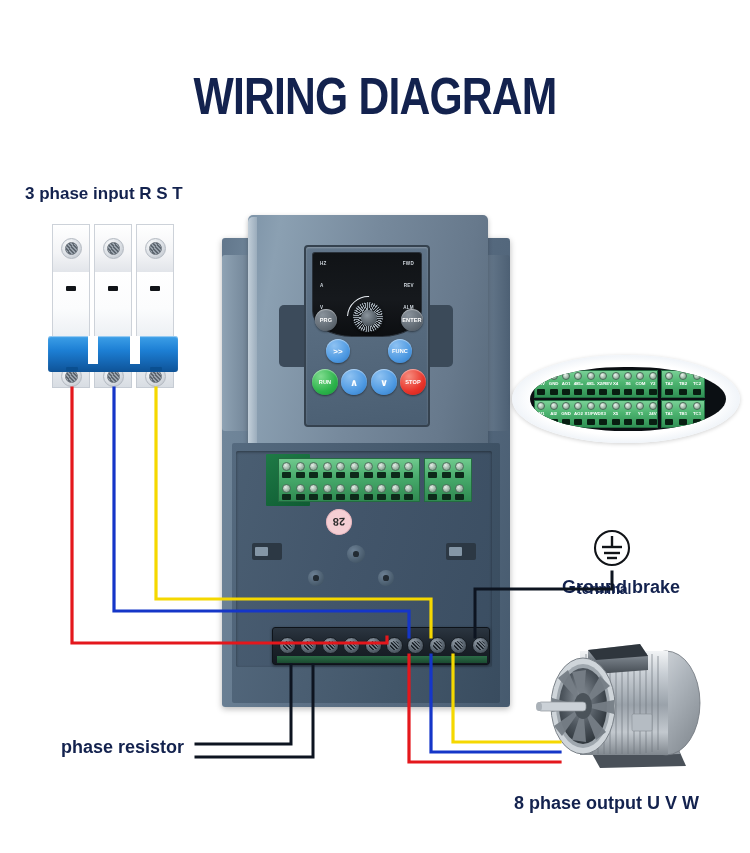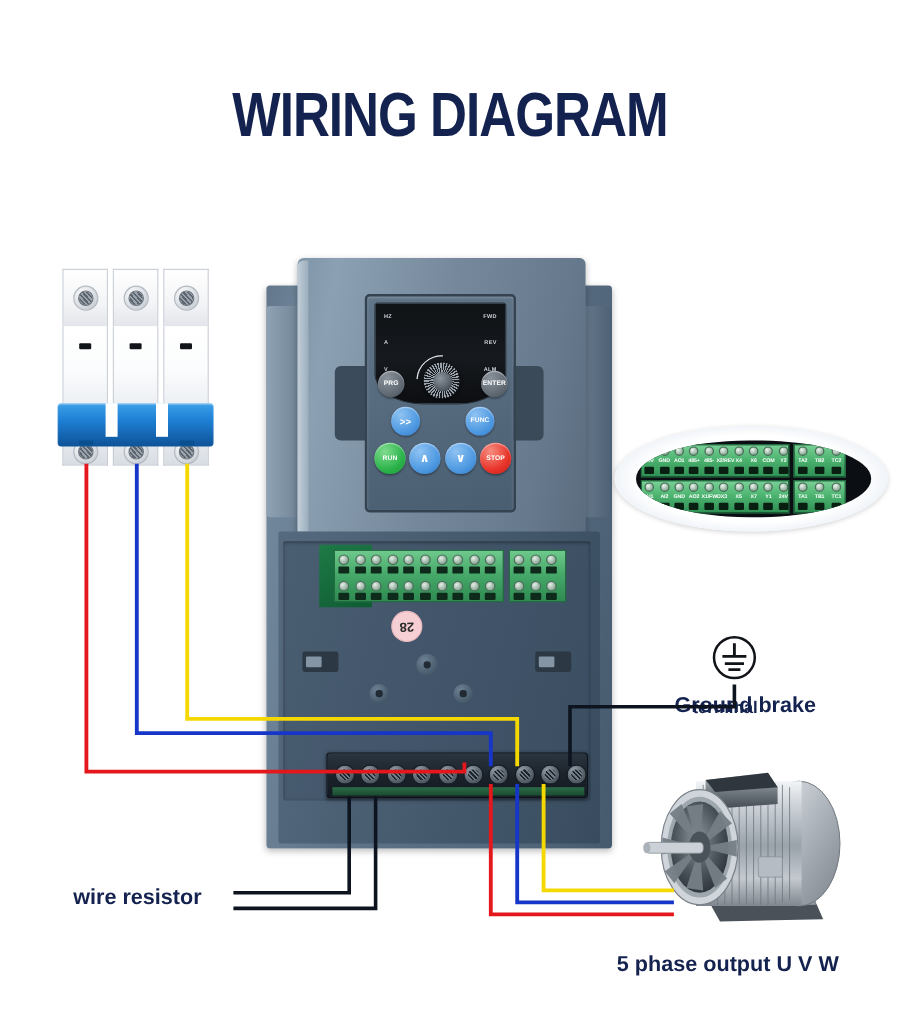--- a/index.html
+++ b/index.html
@@ -174,24 +174,25 @@
   
   .motor{position:absolute;left:528px;top:640px;width:190px;height:140px;z-index:5;}
 </style>
 </head>
 <body>
 
 <div id="stage">
 
   <div class="title">WIRING DIAGRAM</div>
 
+  <div class="lbl lbl-input">3 phase input R S T</div>
   <div class="lbl lbl-terminal">terminal</div>
   <div class="lbl lbl-ground">Ground brake</div>
-  <div class="lbl lbl-brake">wire resistor</div>
-  <div class="lbl lbl-output">5 phase output U V W</div>
+  <div class="lbl lbl-brake">phase resistor</div>
+  <div class="lbl lbl-output">8 phase output U V W</div>
 
   <div class="mcb">
     <div class="mcb-pole" style="left:0px;">
       <div class="mcb-top"></div>
       <div class="mcb-mid"></div>
       <div class="mcb-bot"></div>
       <div class="screw" style="left:9px;top:14px;"></div>
       <div class="mcb-slot" style="left:14px;top:62px;"></div>
       <div class="screw" style="left:9px;top:142px;"></div>
     </div>

